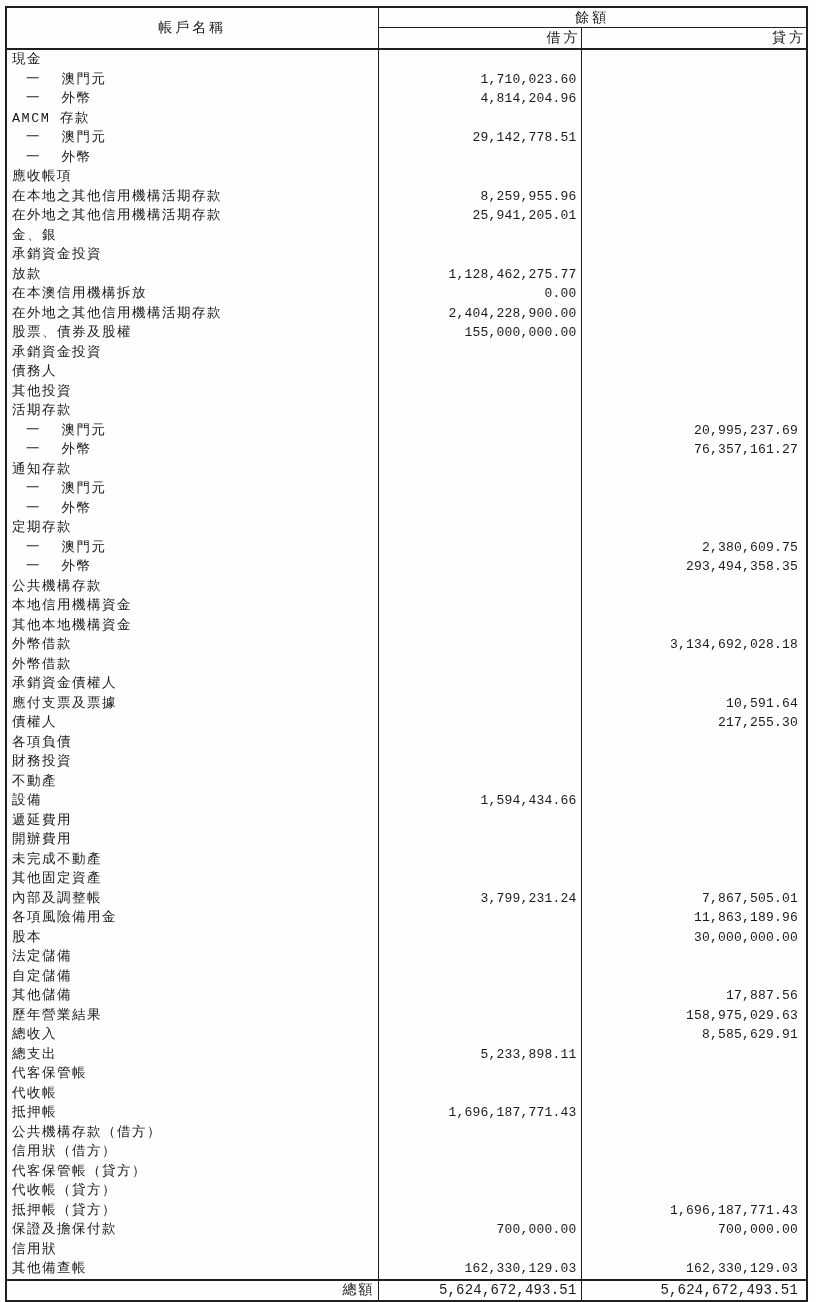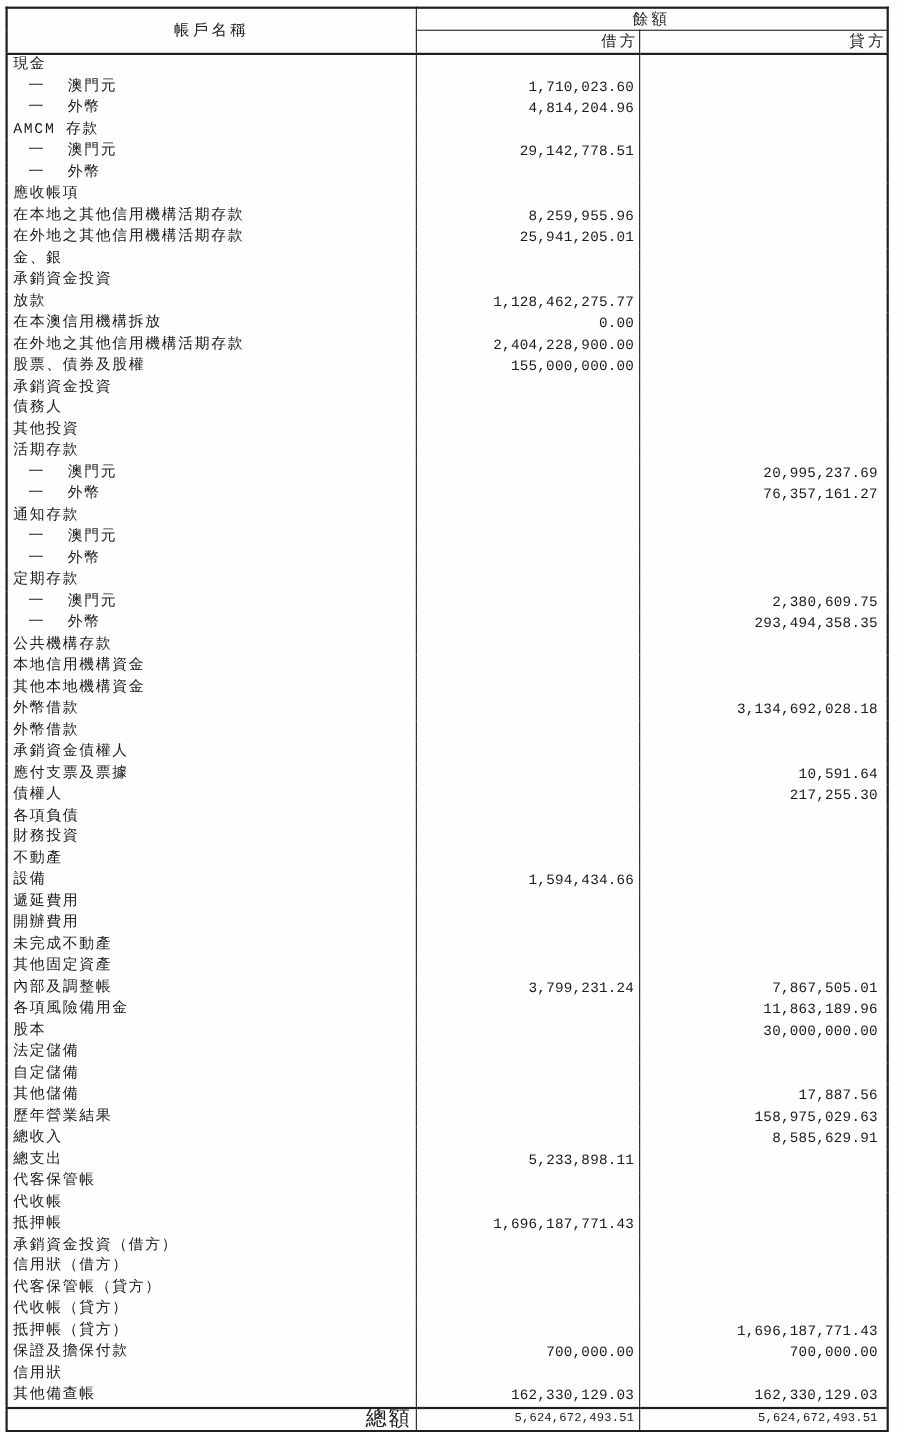--- a/index.html
+++ b/index.html
@@ -85,26 +85,26 @@
   }
   tfoot td{
     border-top:2px solid var(--line);
     height:19px;
     line-height:19px;
     padding:0;
     vertical-align:middle;
     white-space:nowrap;
   }
   tfoot td.t-label{
-    font-size:19px;
+    font-size:14px;
     letter-spacing:2px;
     text-align:right;
     padding-right:3px;
   }
-  tfoot td.num{font-size:11px;text-align:right;}
+  tfoot td.num{font-size:14px;text-align:right;}
   tfoot td.debit{padding-right:4px;}
   tfoot td.credit{padding-right:8px;}
 </style>
 </head>
 <body>
 
 <div class="page">
   <table class="ledger">
     <colgroup>
       <col class="c-name">
@@ -391,21 +391,21 @@
           <td class="label">代收帳</td>
           <td class="num debit"></td>
           <td class="num credit"></td>
         </tr>
         <tr>
           <td class="label">抵押帳</td>
           <td class="num debit">1,696,187,771.43</td>
           <td class="num credit"></td>
         </tr>
         <tr>
-          <td class="label">承銷資金投資（借方）</td>
+          <td class="label">公共機構存款（借方）</td>
           <td class="num debit"></td>
           <td class="num credit"></td>
         </tr>
         <tr>
           <td class="label">信用狀（借方）</td>
           <td class="num debit"></td>
           <td class="num credit"></td>
         </tr>
         <tr>
           <td class="label">代客保管帳（貸方）</td>

